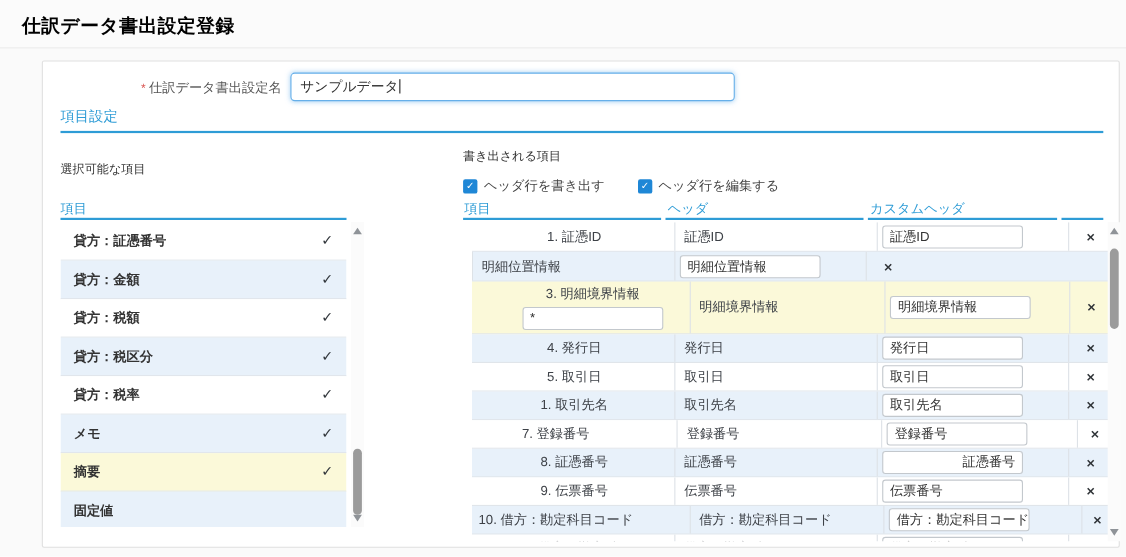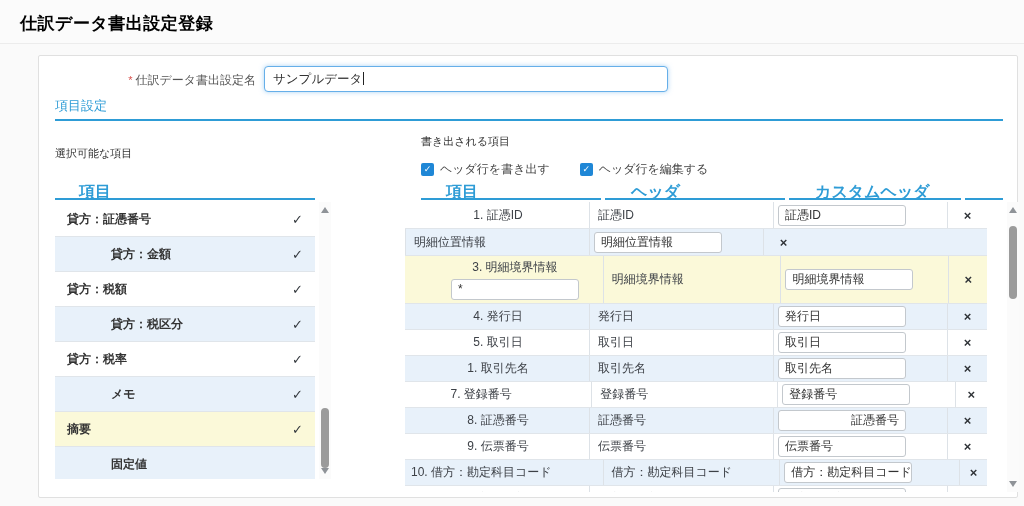--- a/index.html
+++ b/index.html
@@ -28,37 +28,37 @@
     background:#fff;border:1px solid #66afe9;border-radius:4px;
     box-shadow:0 0 5px rgba(102,175,233,.55);
     font-size:12.5px;color:#333;line-height:24px;padding:0 8px;white-space:nowrap;overflow:hidden;
   }
   .caret{display:inline-block;width:1px;height:13px;background:#222;vertical-align:-2px;margin-left:1px;}
 
   .sec-title{position:absolute;left:16px;top:41px;font-size:13px;color:var(--accent);}
   .sec-rule{position:absolute;left:16px;top:63px;width:948px;height:2px;background:var(--accent);}
 
   .panel-title{position:absolute;font-size:11px;color:#333;}
-  .col-head{position:absolute;font-size:16px;font-weight:bold;color:var(--accent);margin-left:24px;}
+  .col-head{position:absolute;font-size:12px;font-weight:normal;color:var(--accent);}
   .col-rule{position:absolute;height:2px;background:var(--accent);}
 
   
   .list-vp{position:absolute;left:16px;top:146px;width:260px;height:277px;overflow:hidden;}
   .litem{
     position:relative;height:35px;display:flex;align-items:center;
     background:#fff;border-bottom:1px solid #e0e5ea;cursor:pointer;
   }
-  .litem.alt{background:var(--row-alt);padding-left:44px;}
+  .litem.alt{background:var(--row-alt);}
   .litem.hl{background:var(--row-hl);}
   .litem .lbl{padding-left:12px;font-size:12px;font-weight:bold;color:#333;}
   .litem .check{position:absolute;right:12px;font-size:13px;color:#33383d;display:none;}
   .litem.checked .check{display:block;}
 
   
-  .table-vp{position:absolute;left:366px;top:146px;width:582px;height:290px;overflow:hidden;}
+  .table-vp{position:absolute;left:390px;top:146px;width:582px;height:290px;overflow:hidden;}
   .trow{display:flex;align-items:stretch;background:#fff;border-bottom:1px solid #e0e5ea;cursor:default;}
   .trow.alt{background:var(--row-alt);}
   .trow.hl{background:var(--row-hl);}
   .trow .c{display:flex;align-items:center;font-size:12px;color:#3d4147;}
   .c1{width:184px;padding:3px 4px 3px 6px;flex-direction:column;align-items:flex-start;justify-content:center;}
   .c1 .itemline{white-space:nowrap;}
   .c2{width:184px;border-left:1px solid #dde2e7;padding-left:8px;}
   .c3{width:174px;border-left:1px solid #dde2e7;padding-left:4px;}
   .c4{width:40px;border-left:1px solid #dde2e7;justify-content:center;}
   .cust-input,.row-input{

